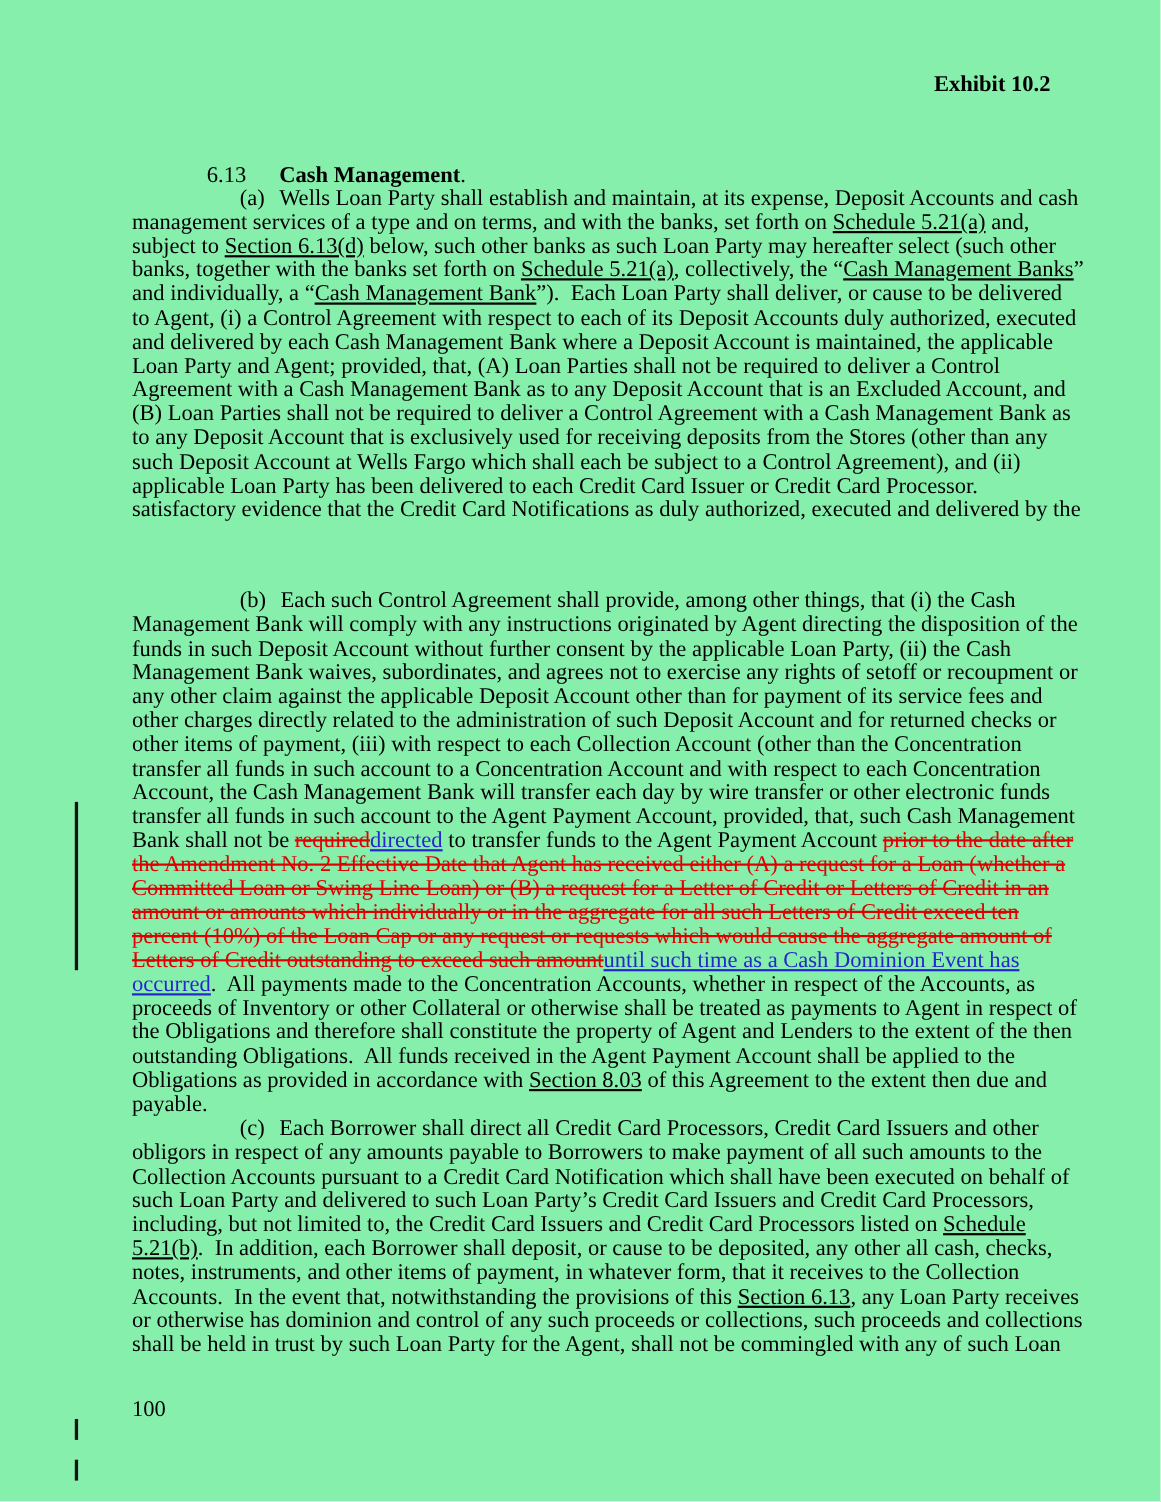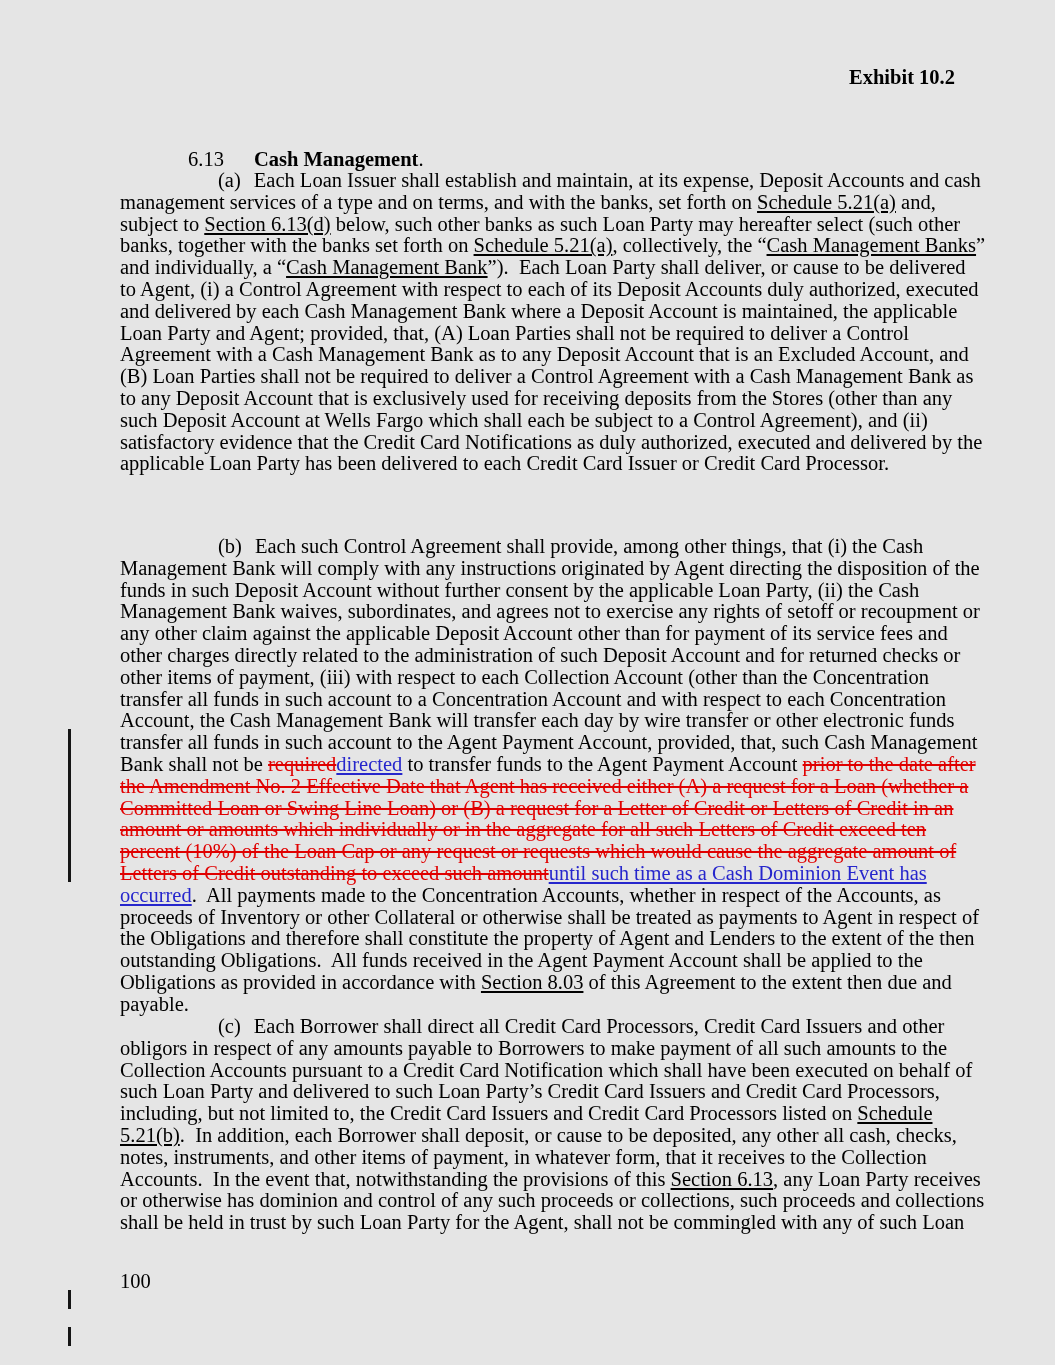--- a/index.html
+++ b/index.html
@@ -1,19 +1,19 @@
 <!DOCTYPE html>
 <html style="--del-color: #e00000; --ins-color: #2626cc;"><head>
 <meta charset="utf-8">
 <style>
   html,body { margin:0; padding:0; background:#ffffff; }
   .page {
     position:relative;
     width:1055px; height:1365px;
-    background:#e5e5e5;
+    background:#86efac;
     font-family:"Liberation Serif","DejaVu Serif",serif;
     color:#000;
     font-size:20.5px;
     overflow:hidden;
   }
   .exhibit {
     position:absolute; top:66px; right:100px;
     font-weight:bold;
     white-space:nowrap;
   }
@@ -69,34 +69,34 @@
 
 <div class="page">
 
   <div class="exhibit">Exhibit 10.2</div>
 
   <div class="heading">
     <span>6.13</span><span class="htab"></span><span class="title">Cash Management</span><span>.</span>
   </div>
 
   <div class="para para-a">
-      <div class="line first"><span>(a)</span><span class="tab"></span><span>Each Loan Issuer shall establish and maintain, at its expense, Deposit Accounts and cash</span></div>
+      <div class="line first"><span>(a)</span><span class="tab"></span><span>Wells Loan Party shall establish and maintain, at its expense, Deposit Accounts and cash</span></div>
       <div class="line"><span>management services of a type and on terms, and with the banks, set forth on </span><span class="u">Schedule 5.21(a)</span><span> and,</span></div>
       <div class="line"><span>subject to </span><span class="u">Section 6.13(d)</span><span> below, such other banks as such Loan Party may hereafter select (such other</span></div>
       <div class="line"><span>banks, together with the banks set forth on </span><span class="u">Schedule 5.21(a)</span><span>, collectively, the “</span><span class="u">Cash Management Banks</span><span>”</span></div>
       <div class="line"><span>and individually, a “</span><span class="u">Cash Management Bank</span><span>”).&nbsp; Each Loan Party shall deliver, or cause to be delivered</span></div>
       <div class="line"><span>to Agent, (i) a Control Agreement with respect to each of its Deposit Accounts duly authorized, executed</span></div>
       <div class="line"><span>and delivered by each Cash Management Bank where a Deposit Account is maintained, the applicable</span></div>
       <div class="line"><span>Loan Party and Agent; provided, that, (A) Loan Parties shall not be required to deliver a Control</span></div>
       <div class="line"><span>Agreement with a Cash Management Bank as to any Deposit Account that is an Excluded Account, and</span></div>
       <div class="line"><span>(B) Loan Parties shall not be required to deliver a Control Agreement with a Cash Management Bank as</span></div>
       <div class="line"><span>to any Deposit Account that is exclusively used for receiving deposits from the Stores (other than any</span></div>
       <div class="line"><span>such Deposit Account at Wells Fargo which shall each be subject to a Control Agreement), and (ii)</span></div>
+      <div class="line"><span>applicable Loan Party has been delivered to each Credit Card Issuer or Credit Card Processor.</span></div>
       <div class="line"><span>satisfactory evidence that the Credit Card Notifications as duly authorized, executed and delivered by the</span></div>
-      <div class="line"><span>applicable Loan Party has been delivered to each Credit Card Issuer or Credit Card Processor.</span></div>
     </div>
   <div class="para para-b">
       <div class="line first"><span>(b)</span><span class="tab"></span><span>Each such Control Agreement shall provide, among other things, that (i) the Cash</span></div>
       <div class="line"><span>Management Bank will comply with any instructions originated by Agent directing the disposition of the</span></div>
       <div class="line"><span>funds in such Deposit Account without further consent by the applicable Loan Party, (ii) the Cash</span></div>
       <div class="line"><span>Management Bank waives, subordinates, and agrees not to exercise any rights of setoff or recoupment or</span></div>
       <div class="line"><span>any other claim against the applicable Deposit Account other than for payment of its service fees and</span></div>
       <div class="line"><span>other charges directly related to the administration of such Deposit Account and for returned checks or</span></div>
       <div class="line"><span>other items of payment, (iii) with respect to each Collection Account (other than the Concentration</span></div>
       <div class="line"><span>transfer all funds in such account to a Concentration Account and with respect to each Concentration</span></div>

